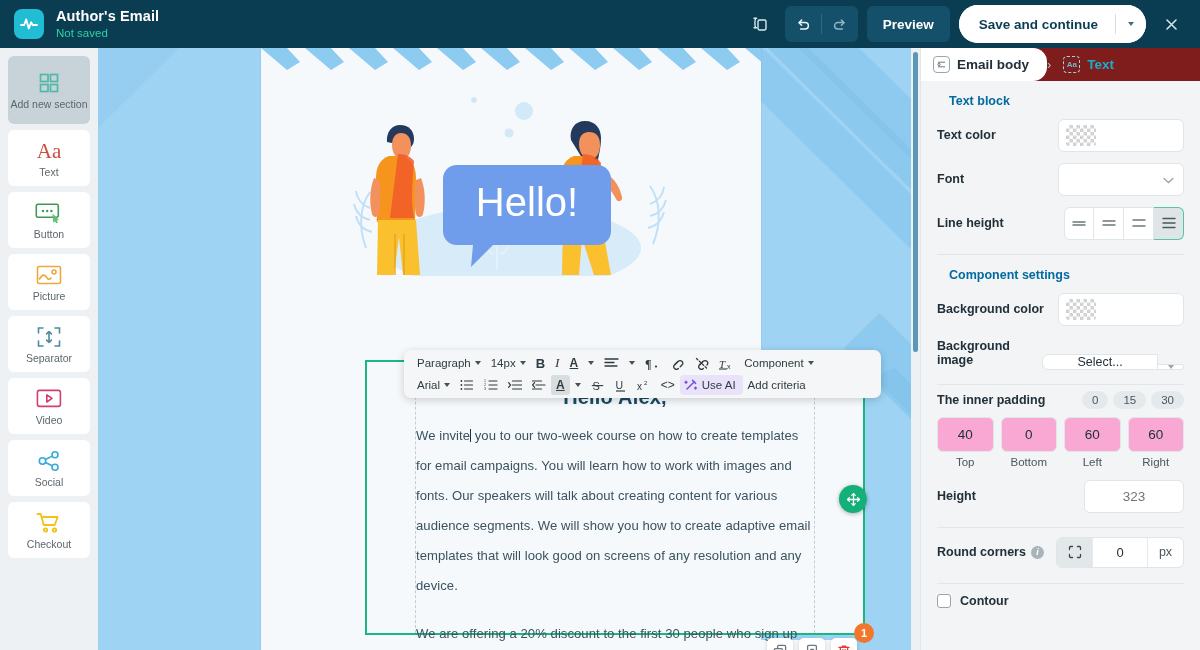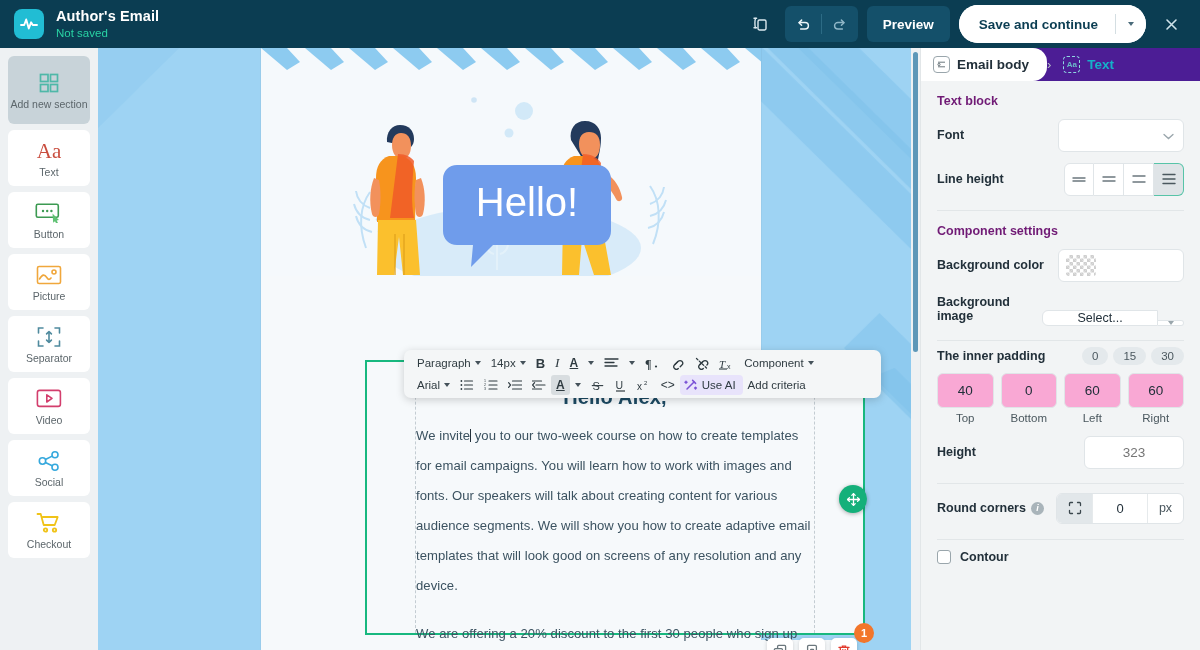--- a/index.html
+++ b/index.html
@@ -158,35 +158,35 @@
     position: absolute; left: 258px; top: 592px; width: 500px; height: 58px;
     background: #f6f9fb; display: flex; align-items: center; padding-left: 60px; z-index: 10;
   }
 
   
   .right-panel {
     width: 280px; flex: 0 0 280px; background: #f2f4f5; display: flex; flex-direction: column;
     border-left: 1px solid #e2e6e8; overflow: hidden;
   }
   .bread {
-    height: 33px; flex: 0 0 33px; display: flex; align-items: stretch; background: #4c1d95;
+    height: 33px; flex: 0 0 33px; display: flex; align-items: stretch; background: #7f1d1d;
   }
   .bread-item {
     display: flex; align-items: center; gap: 7px; padding: 0 11px 0 12px; cursor: pointer;
     font-size: 13.5px; font-weight: bold; color: #22303a;
   }
   .bread-item.first { background: #fff; border-radius: 0 14px 14px 0; padding-right: 18px; }
   .bread-item.cur { color: #15b0c9; }
   .bread-sep { display:flex; align-items:center; color:#b9c3c8; font-size: 13px; }
   .bico { width: 17px; height: 17px; border: 1px solid #9aa6ac; border-radius: 4px; display:flex;align-items:center;justify-content:center; }
   .bico.dash { border: 1px dashed #8fd7e2; }
   .bico.dash span { font-size: 8px; color:#6ab9c8; font-weight: bold; }
 
   .panel-scroll { flex: 1 1 auto; overflow: hidden; padding: 0 16px; }
-  .sec-title { font-size: 12.5px; color: #701a75; font-weight: bold; margin: 13px 0 7px 0; }
+  .sec-title { font-size: 12.5px; color: #0369a1; font-weight: bold; margin: 13px 0 7px 12px; }
   .row {
     display: flex; align-items: center; min-height: 40px; justify-content: space-between; margin-bottom: 4px;
   }
   .row-label { font-size: 12.5px; color: #22303a; font-weight: bold; }
   .ctl-box {
     width: 126px; height: 33px; background: #fff; border: 1px solid #e0e5e8; border-radius: 6px;
     display: flex; align-items: center; cursor: pointer;
   }
   .swatch {
     width: 30px; height: 21px; margin-left: 7px; border-radius: 3px;
@@ -670,20 +670,26 @@
               <span>Aa</span>
             </span>
           <span>Text</span>
         </div>
       </div>
 
       <div class="panel-scroll">
 
         <div class="sec-title">Text block</div>
 
+        <div class="row">
+          <div class="row-label">Text color</div>
+          <div class="ctl-box">
+            <div class="swatch"></div>
+          </div>
+        </div>
 
         <div class="row">
           <div class="row-label">Font</div>
           <div class="ctl-box">
             <span style="margin-left:9px;font-size:12.5px;color:#22303a"></span>
             <span class="sel-caret">
               <svg width="11" height="7" viewBox="0 0 11 7" fill="none" stroke="#9aa6ac" stroke-width="1.3" stroke-linecap="round">
                   <path d="M1 1.4 5.5 5.6 10 1.4"></path>
                 </svg>
             </span>

